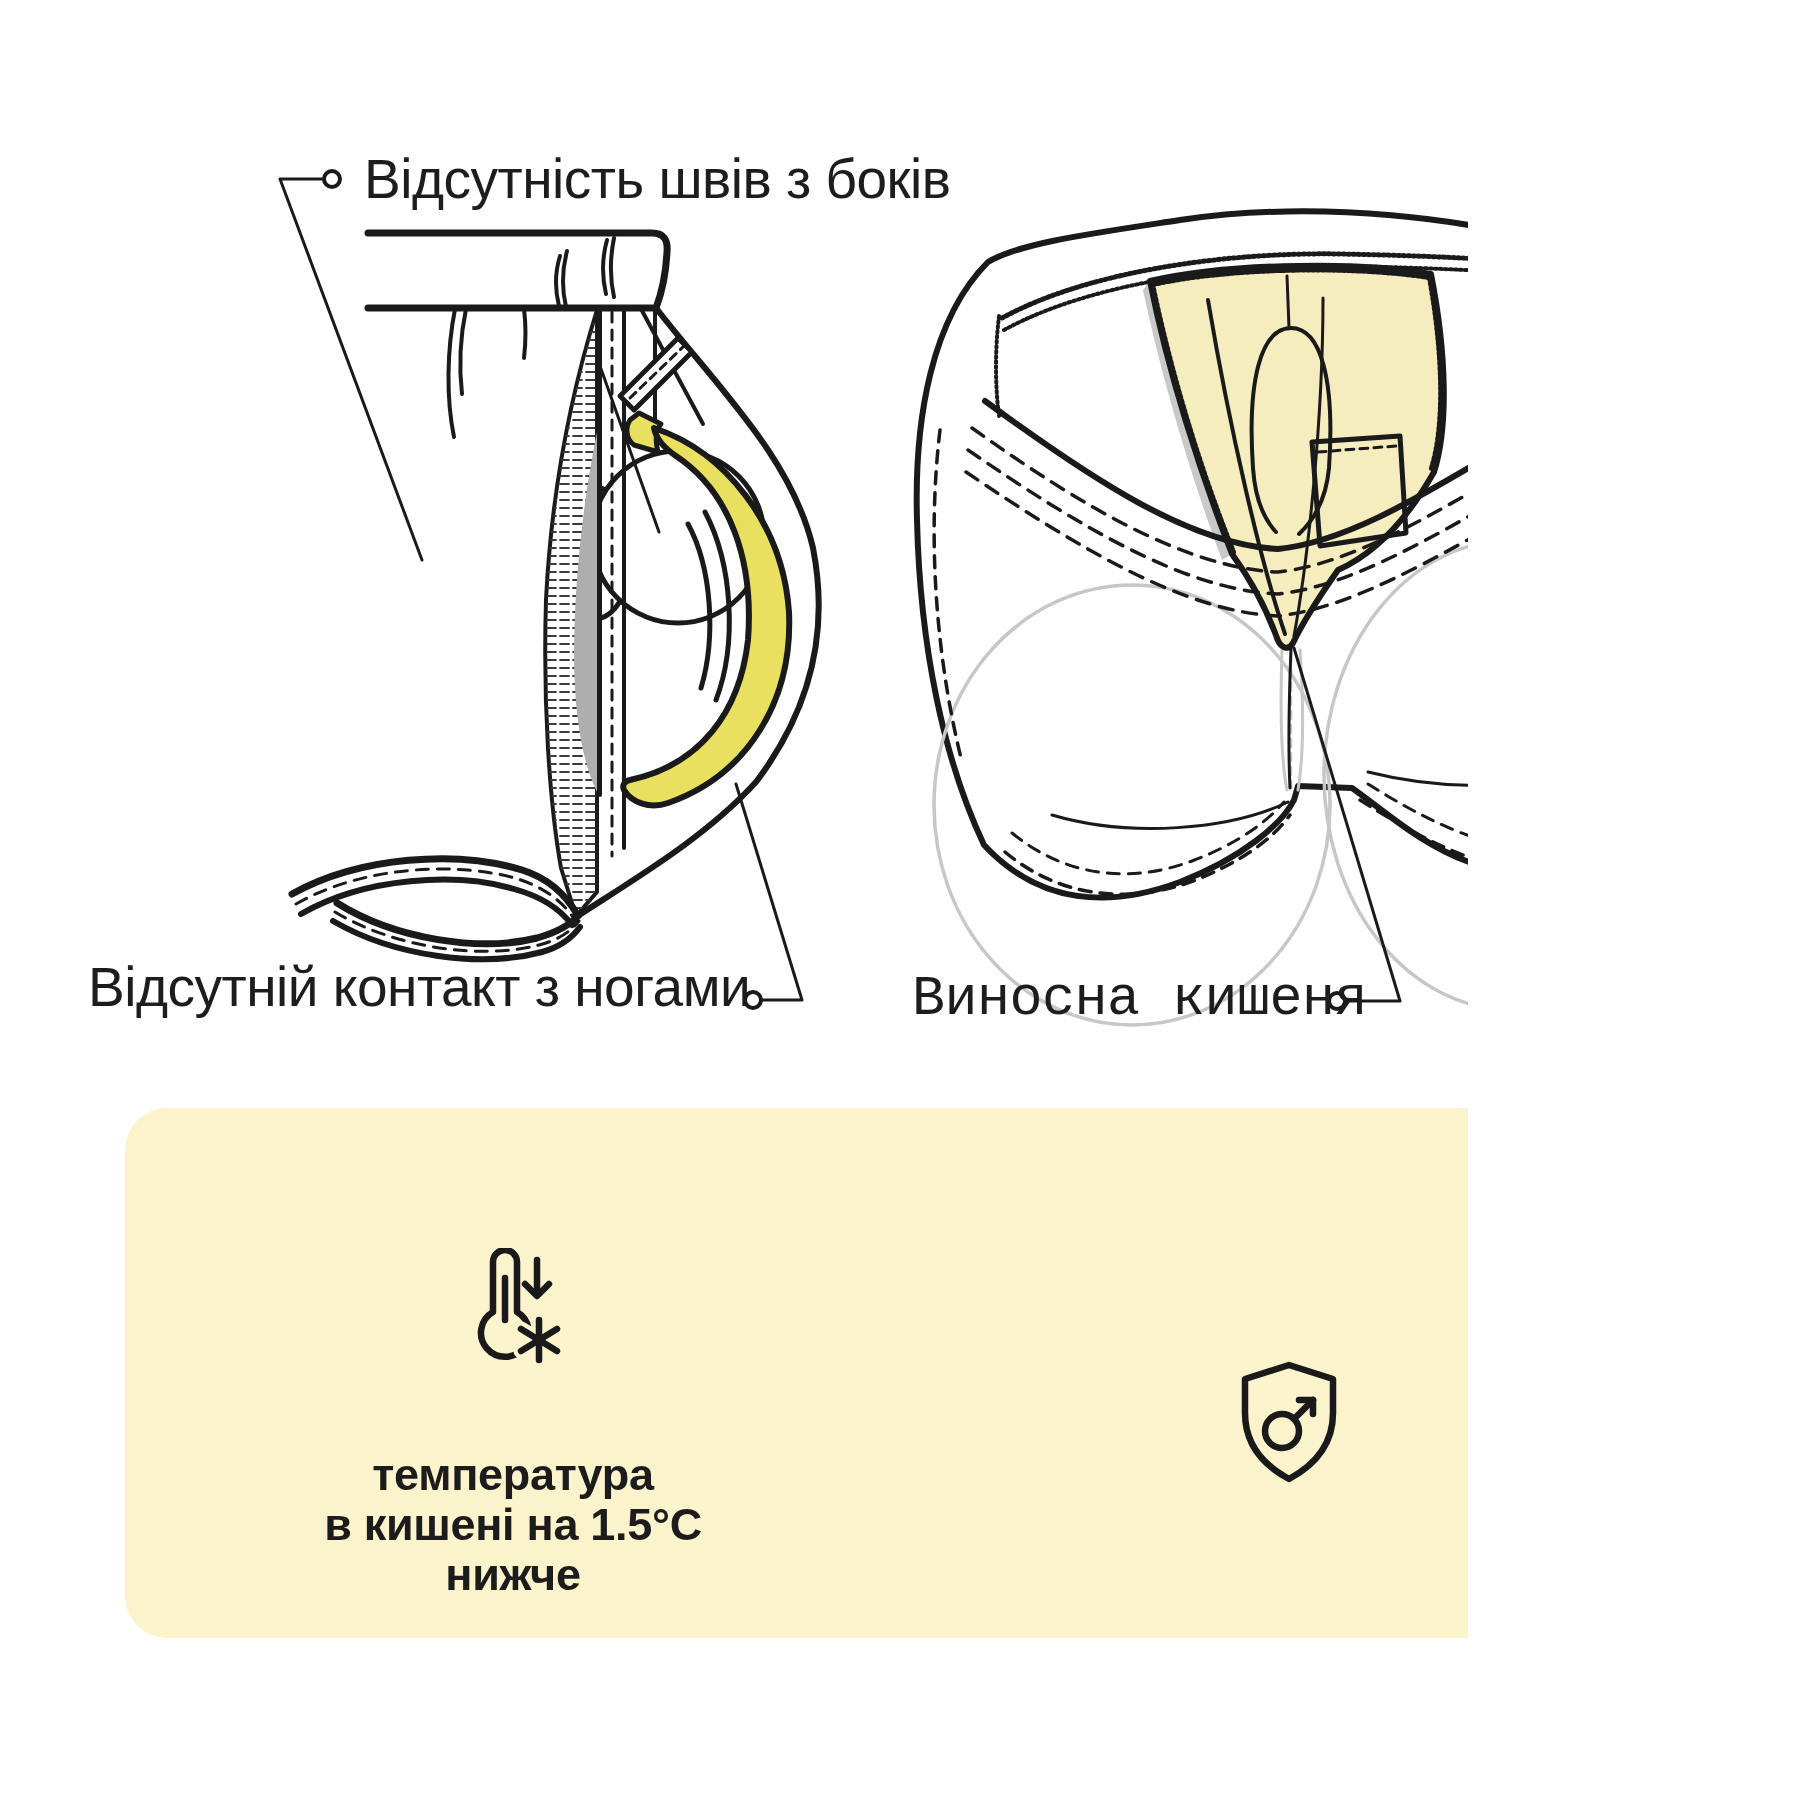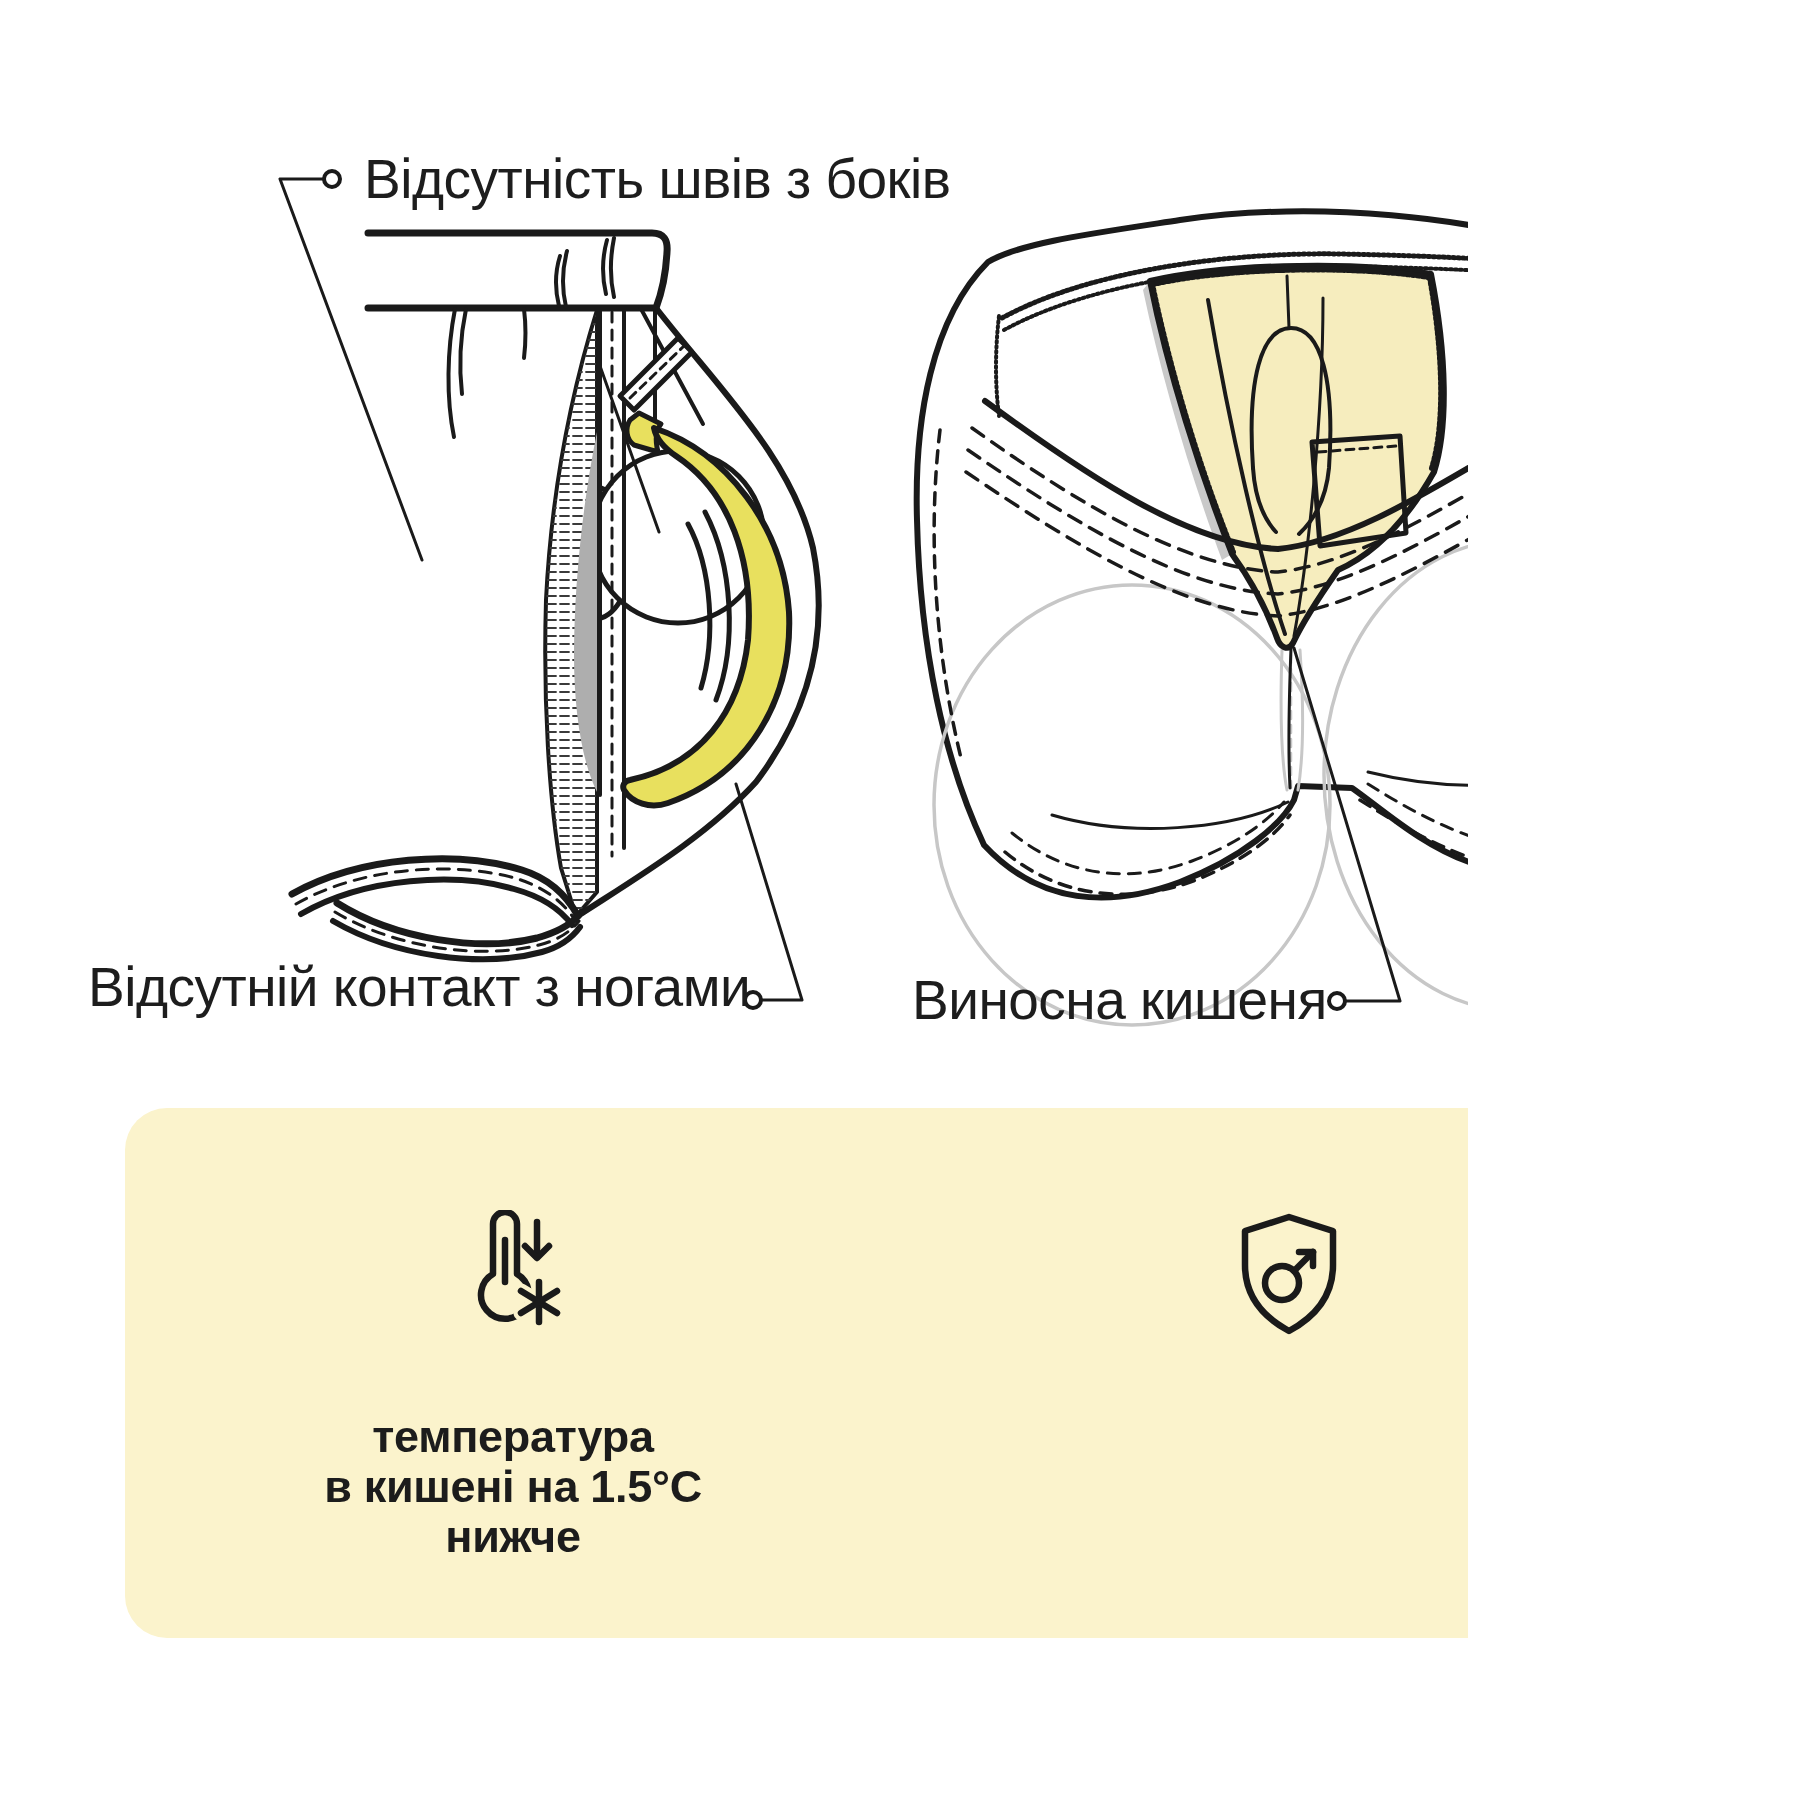--- a/index.html
+++ b/index.html
@@ -14,34 +14,35 @@
   .annotation{
     position:absolute;
     font-size:55px;
     line-height:60px;
     letter-spacing:-0.5px;
     color:#1d1d1d;
     white-space:nowrap;
   }
   .ann-top{left:364px;top:149px;}
   .ann-left{left:88px;top:957px;}
-  .ann-right{left:912px;top:970px;}
+  .ann-right{left:912px;top:970px;font-family:Liberation Mono, monospace;}
   .panel{
     position:absolute;
     left:125px;top:1108px;
     width:1552px;height:530px;
     background:#FBF3CC;
     border-radius:42px;
     display:flex;
   }
   .panel-col{
     flex:1;
     display:flex;flex-direction:column;align-items:center;
     padding-top:102px;
     box-sizing:border-box;
+    justify-content:center;
   }
   .icon-box{
     height:132px;
     display:flex;align-items:flex-start;justify-content:center;
   }
   .feature-text{
     margin-top:70px;
     font-weight:bold;
     font-size:45px;
     line-height:50px;

